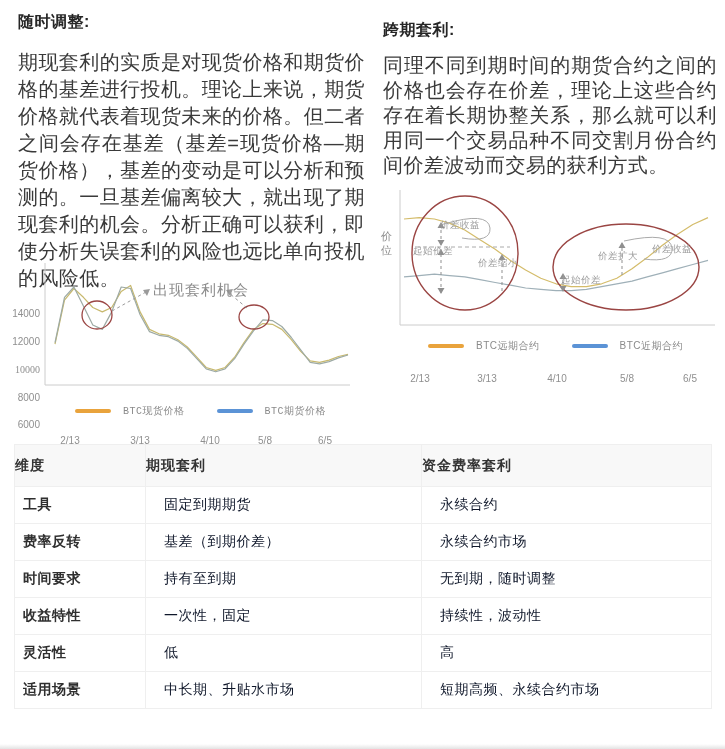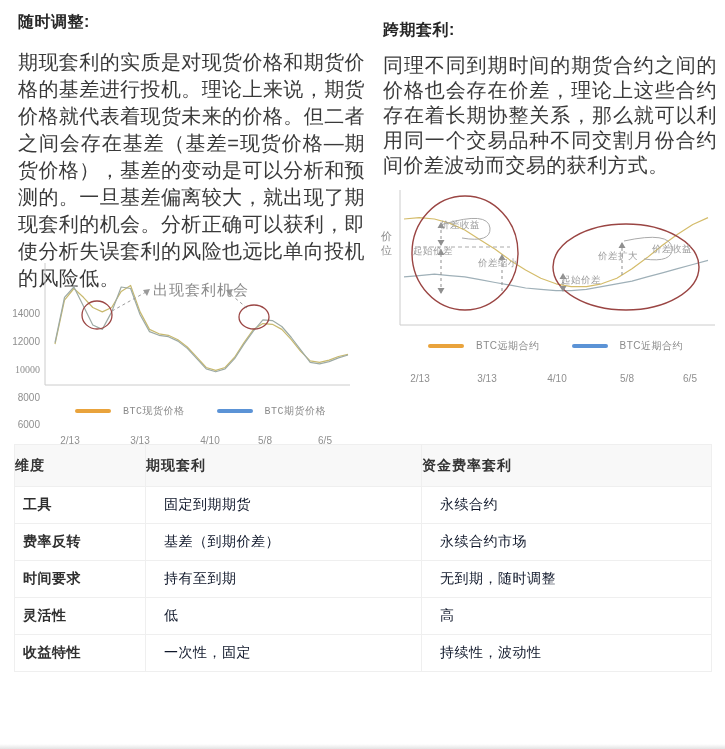--- a/index.html
+++ b/index.html
@@ -169,27 +169,32 @@
             <td class="dim">费率反转</td>
             <td>基差（到期价差）</td>
             <td>永续合约市场</td>
           </tr>
           <tr>
             <td class="dim">时间要求</td>
             <td>持有至到期</td>
             <td>无到期，随时调整</td>
           </tr>
           <tr>
+            <td class="dim">收益特性</td>
+            <td>一次性，固定</td>
+            <td>持续性，波动性</td>
+          </tr>
+          <tr>
             <td class="dim">灵活性</td>
             <td>低</td>
             <td>高</td>
           </tr>
           <tr>
-            <td class="dim">收益特性</td>
-            <td>一次性，固定</td>
-            <td>持续性，波动性</td>
+            <td class="dim">适用场景</td>
+            <td>中长期、升贴水市场</td>
+            <td>短期高频、永续合约市场</td>
           </tr>
         </tbody>
       </table>
   </div>
 
   <div class="bottom-edge"></div>
 </div>
 
 </body></html>

